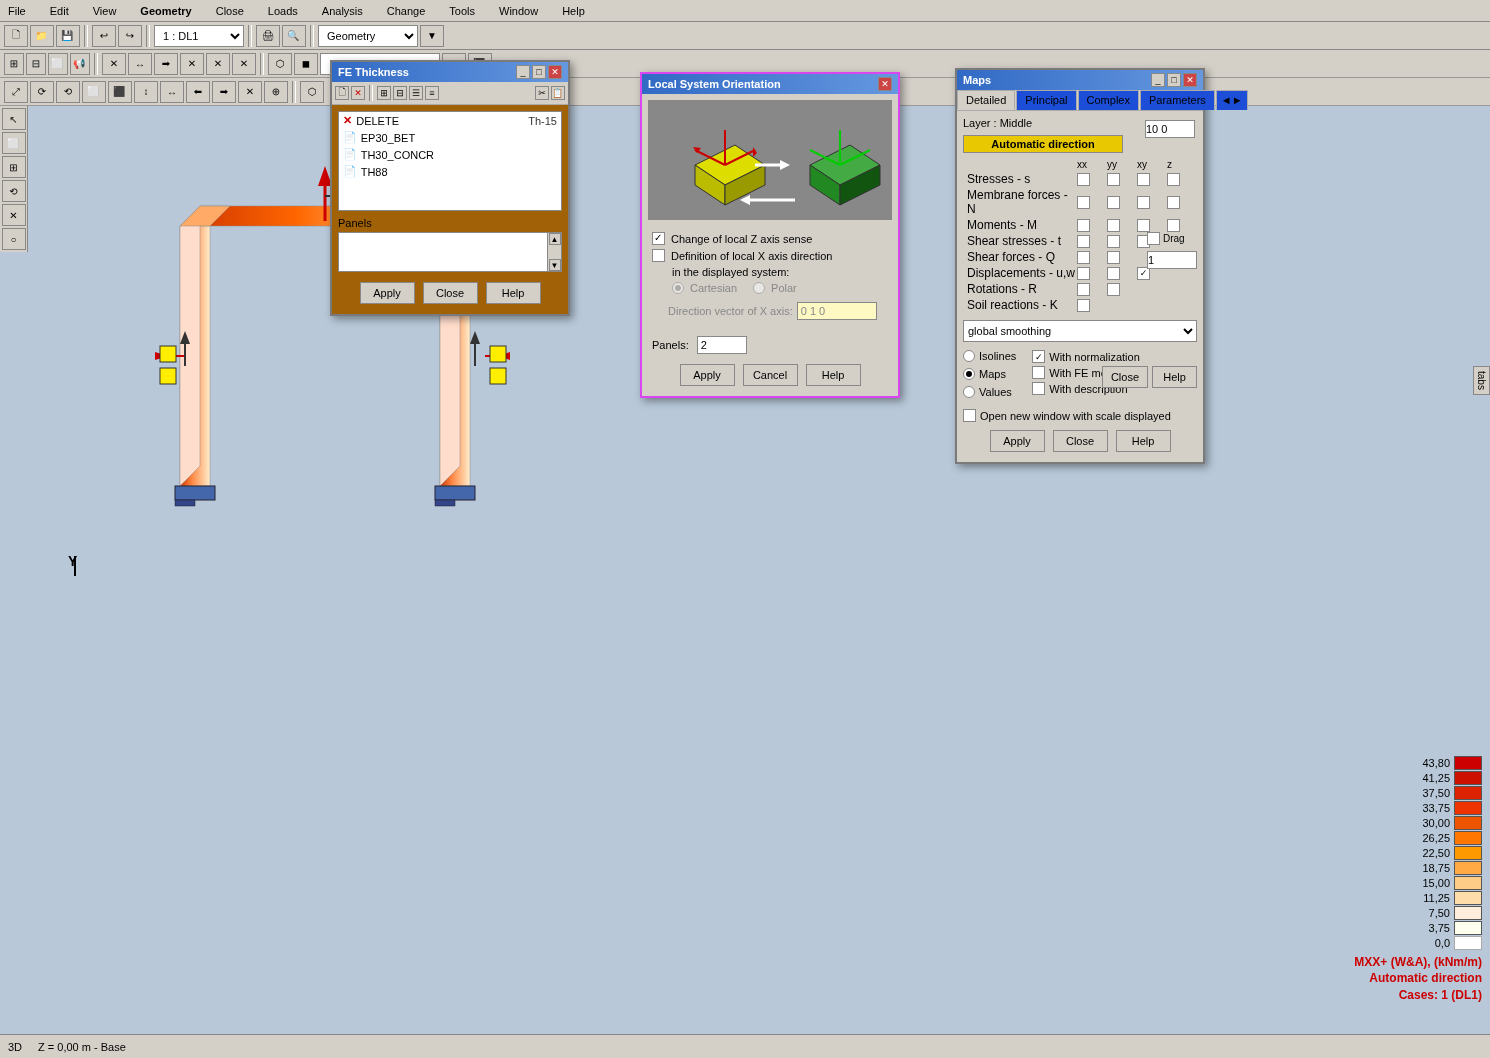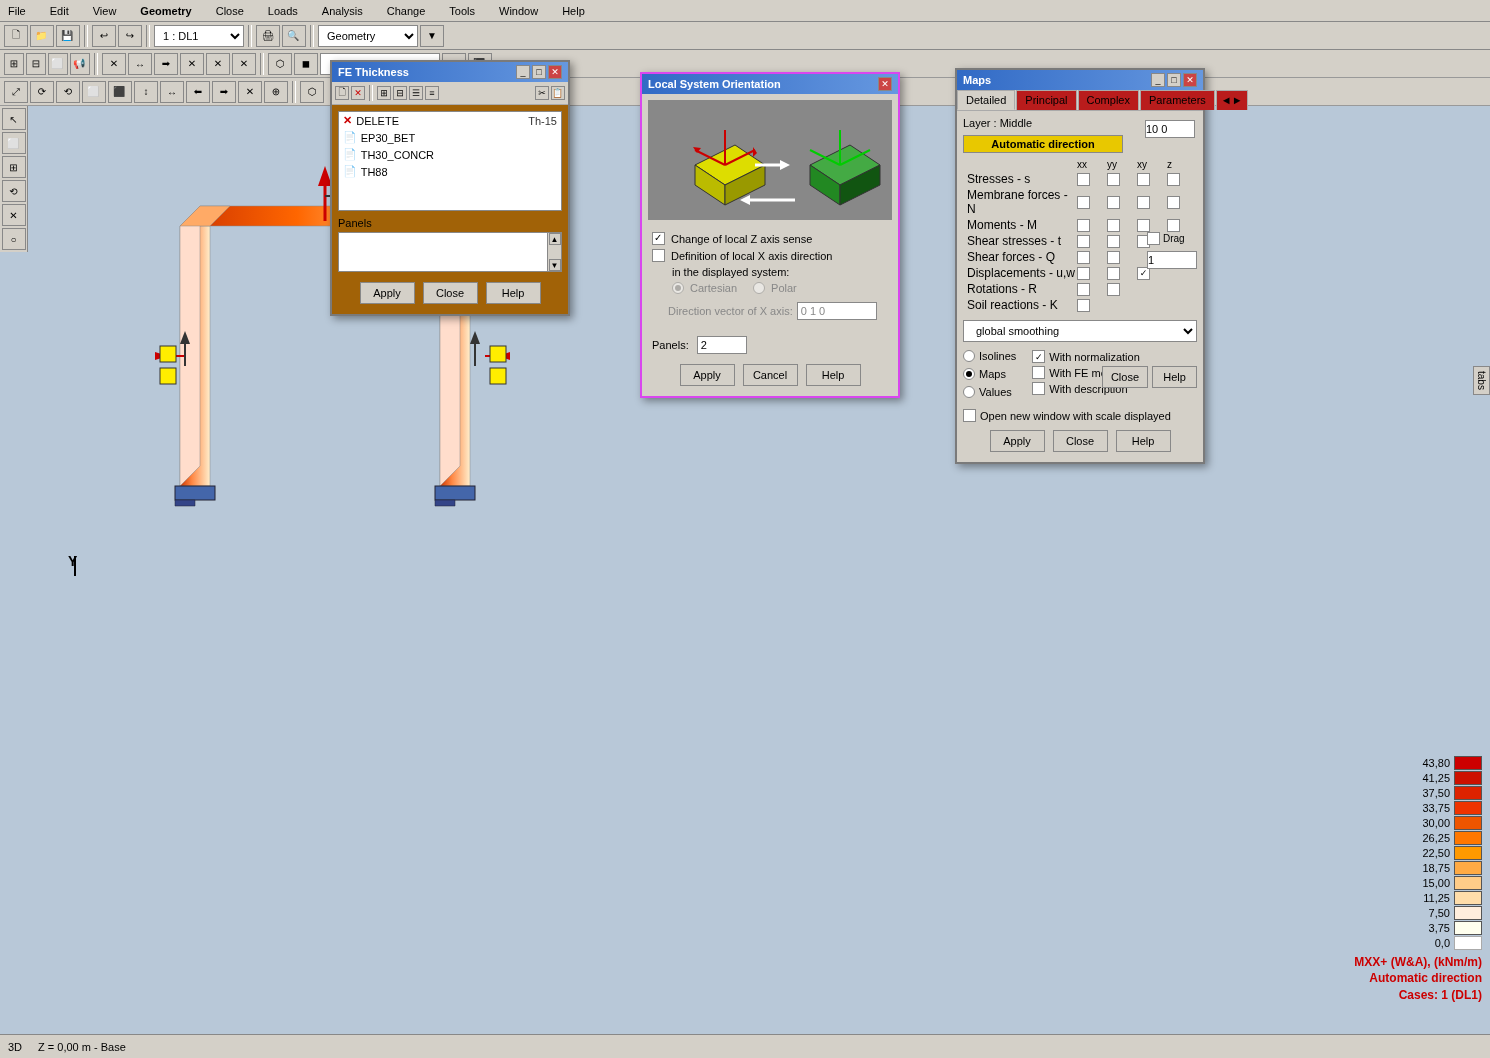--- a/index.html
+++ b/index.html
@@ -353,21 +353,21 @@
       display: flex;
       background: #d4d0c8;
       border-bottom: 1px solid #aaa;
     }
     .maps-tab {
       padding: 3px 8px;
       font-size: 11px;
       cursor: pointer;
       border: 1px solid #aaa;
       border-bottom: none;
-      background: #b91c1c;
+      background: #1d4ed8;
       margin-right: 1px;
     }
     .maps-tab.active {
       background: #d4d0c8;
       border-bottom: 1px solid #d4d0c8;
       z-index: 1;
     }
     .maps-content {
       padding: 6px;
     }
@@ -418,21 +418,21 @@
     }
     .maps-dropdown-row {
       margin: 8px 0 4px;
     }
     .maps-dropdown {
       width: 100%;
       height: 22px;
       background: #fff;
       border: 1px solid #888;
       font-size: 11px;
-      padding: 0 8px;
+      padding: 0 0;
       cursor: pointer;
     }
     .maps-radio-row {
       display: flex;
       align-items: center;
       gap: 4px;
       margin-bottom: 3px;
     }
     .maps-radio {
       width: 12px; height: 12px;
@@ -859,21 +859,21 @@
       </div>
       <div class="lso-row">
         <div class="lso-radio" style="opacity:0.5">
         </div>
         <span style="color:#888">Polar</span>
       </div>
     </div>
 
     <div class="lso-direction-row" style="color:#888">
       <span>Direction vector of X axis:</span>
-      <input class="lso-input" value="0 1 0" style="background: #ffffff; color: rgb(136, 136, 136);">
+      <input class="lso-input" value="0 1 0" style="background: #fef9c3; color: rgb(136, 136, 136);">
     </div>
 
     <div class="lso-panels-row">
       <span>Panels:</span>
       <input class="lso-panels-input" value="2" style="">
     </div>
 
     <div class="dialog-buttons">
       <button class="dialog-btn">Apply</button>
       <button class="dialog-btn">Cancel</button>

